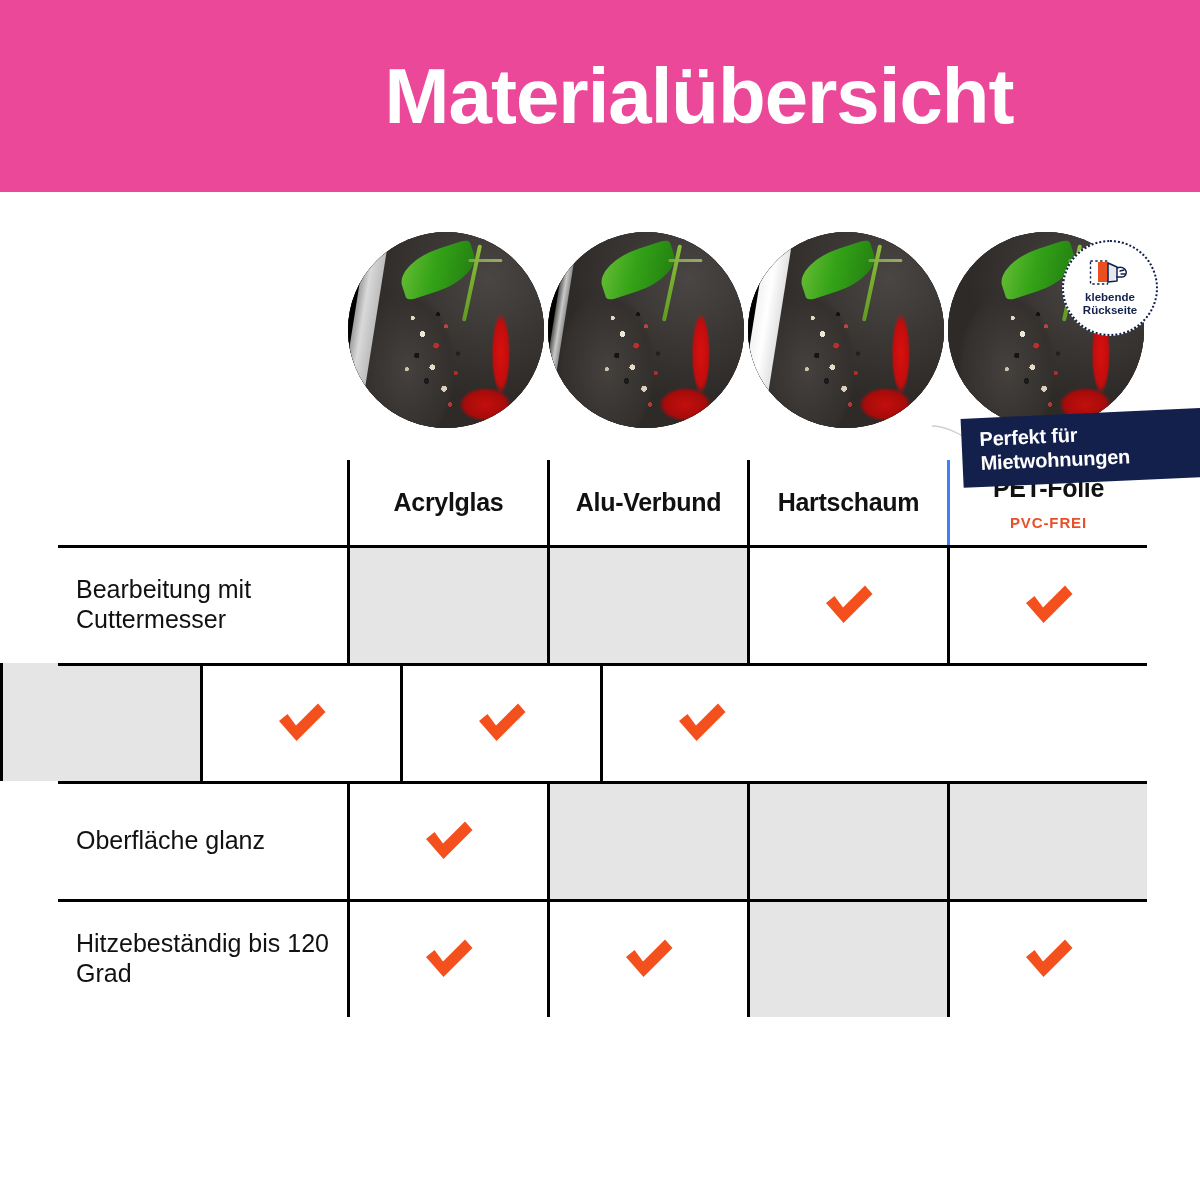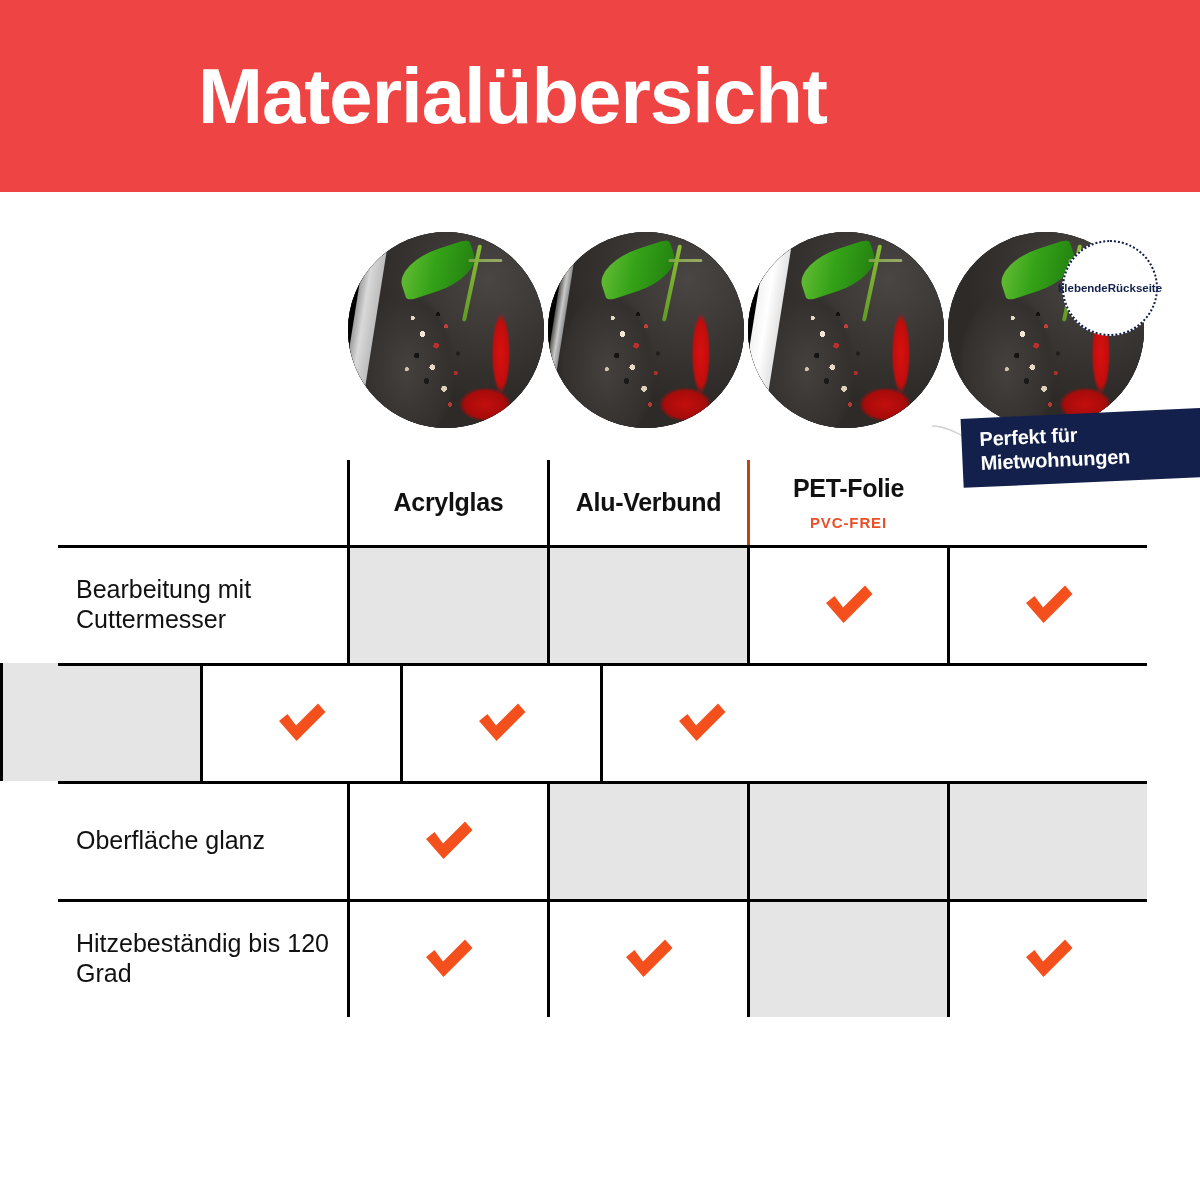--- a/index.html
+++ b/index.html
@@ -7,22 +7,22 @@
   body {
     background:#ffffff;
     font-family:"Liberation Sans", sans-serif;
     position:relative;
     overflow:hidden;
   }
 
   
   #header-banner{
     position:absolute; left:0; top:0; width:1200px; height:192px;
-    background:#ef4444;
-    display:flex; align-items:center;
+    background:#ec4899;
+    display:flex; align-items:center;justify-content:center;
   }
   #page-title{
     color:#ffffff;
     font-size:78px;
     font-weight:700;
     letter-spacing:-1px;
     margin-left:198px;
     line-height:1;
     white-space:nowrap;
   }
@@ -105,21 +105,21 @@
     background:#000; transform:skewX(-9deg); transform-origin:top left;
   }
 
   
   #sticker-badge{
     position:absolute; left:1062px; top:240px;
     width:96px; height:96px;
     border-radius:50%;
     background:#ffffff;
     border:2px dotted #13204b;
-    display:flex; flex-direction:row;
+    display:flex; flex-direction:column;
     align-items:center; justify-content:center;
     z-index:6;
   }
   #sticker-icon{ width:42px; height:30px; margin-bottom:2px; }
   .badge-text{
     color:#13204b;
     font-size:11.5px;
     font-weight:700;
     line-height:1.12;
     text-align:center;
@@ -173,21 +173,21 @@
   #header-row{ height:85px; }
   #header-row .val-cell{ flex-direction:column; justify-content:center; }
   .col-title{
     font-size:25px; font-weight:700; color:#111;
     letter-spacing:-0.3px; white-space:nowrap;
   }
   .col-sub{
     font-size:15px; font-weight:700; color:#e8502a;
     letter-spacing:0.9px; margin-top:11px; white-space:nowrap;
   }
-  #header-row .val-cell:last-child{ border-left:3px solid #c2410c;align-items:center; }
+  #header-row .val-cell:last-child{ border-left:3px solid #3b82f6;align-items:center; }
 
   
   .data-row{ height:118px; position:relative; }
   .data-row::before{
     content:""; position:absolute; left:58px; right:53px; top:0;
     height:3px; background:#000; z-index:3;
   }
   .check{
     width:56px; height:44px; display:block;
   }
@@ -256,20 +256,23 @@
 <div id="comparison-table">
   <div class="trow" id="header-row">
       <div class="label-cell"></div>
       <div class="val-cell">
         <div class="col-title">Acrylglas</div>
       </div>
       <div class="val-cell">
         <div class="col-title">Alu-Verbund</div>
       </div>
       <div class="val-cell">
+        <div class="col-title">Hartschaum</div>
+      </div>
+      <div class="val-cell">
         <div class="col-title">PET-Folie</div>
         <div class="col-sub">PVC-FREI</div>
       </div>
     </div>
   <div id="table-body">
       <div class="trow data-row">
         <div class="label-cell">
           <div class="label-text">Bearbeitung mit Cuttermesser</div>
         </div>
         <div class="val-cell off"></div>

